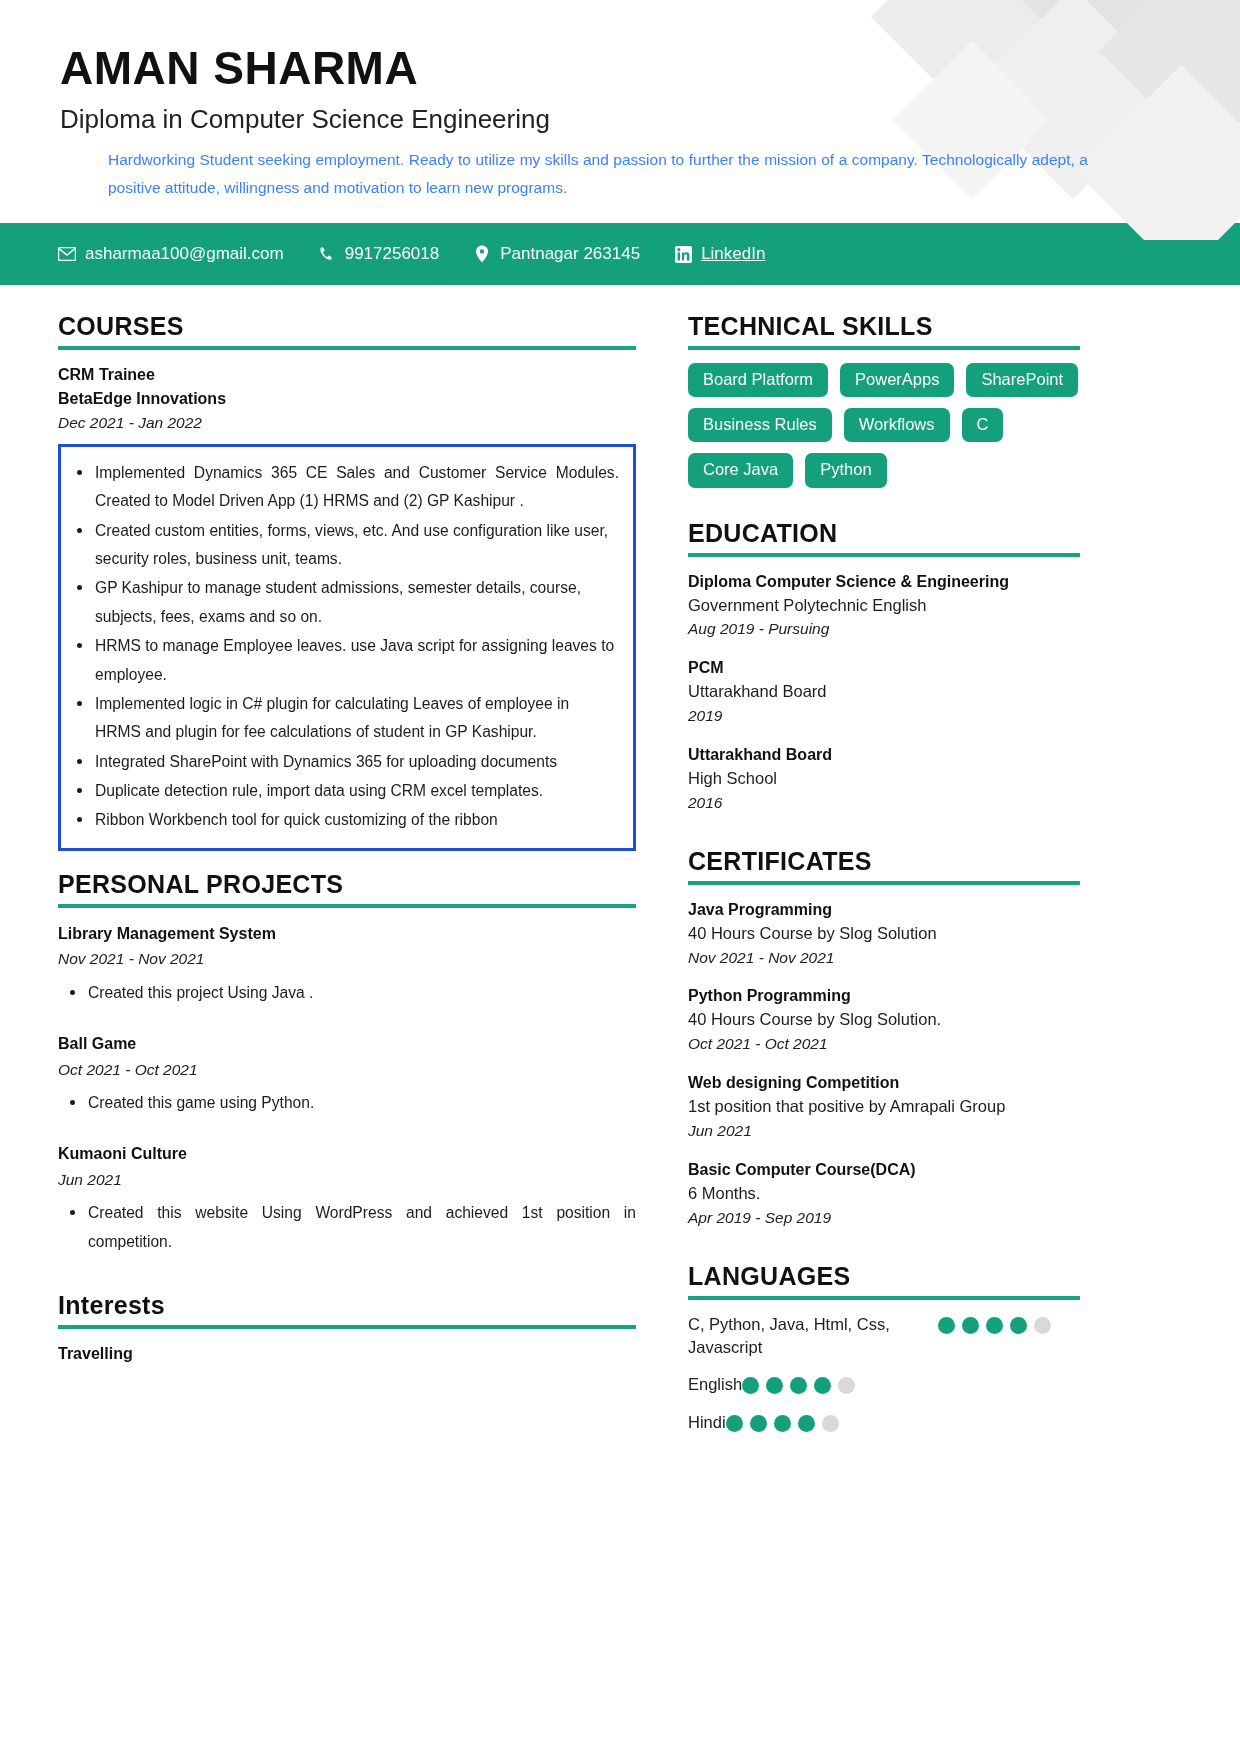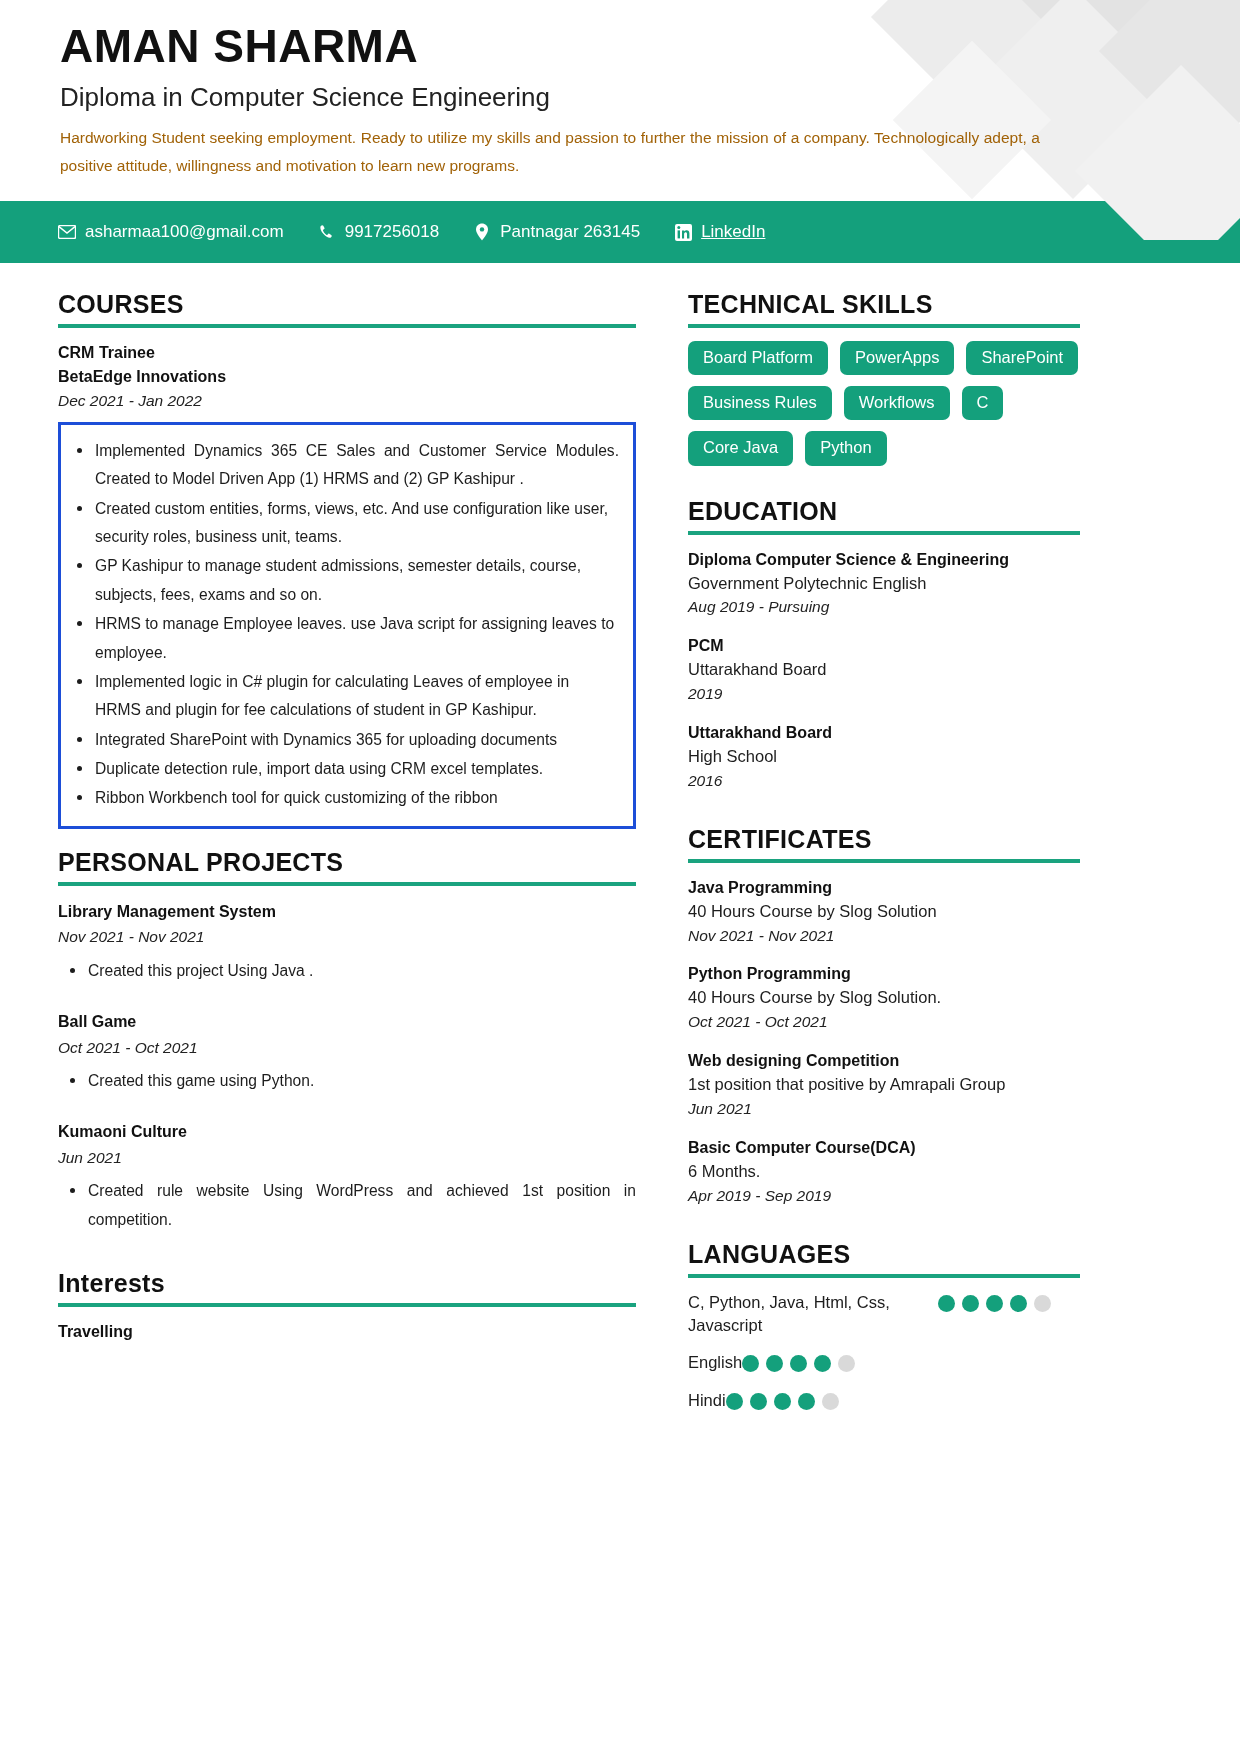--- a/index.html
+++ b/index.html
@@ -22,43 +22,44 @@
   .deco { position: absolute; top: 0; right: 0; width: 420px; height: 240px; overflow: hidden; pointer-events: none; }
   .dia { position: absolute; background: #e9e9e9; transform: rotate(45deg); }
   .dia.d1 { width: 150px; height: 150px; top: -58px; right: 188px; background: #ececec; }
   .dia.d2 { width: 150px; height: 150px; top: -96px; right: 58px;  background: #e3e3e3; }
   .dia.d3 { width: 150px; height: 150px; top: 18px;  right: 92px;  background: #efefef; }
   .dia.d4 { width: 150px; height: 150px; top: -24px; right: -40px; background: #e6e6e6; }
   .dia.d5 { width: 150px; height: 150px; top: 96px;  right: -16px; background: #f1f1f1; }
   .dia.d6 { width: 112px; height: 112px; top: 64px;  right: 212px; background: #f4f4f4; }
 
   
-  .header { position: relative; padding: 22px 60px 0 60px; z-index: 2; }
+  .header { position: relative; padding: 44px 60px 0 60px; z-index: 2; }
   .name {
     font-size: 46px;
     font-weight: bold;
     letter-spacing: 0.5px;
     line-height: 1.08;
     color: #111;
   }
   .subtitle {
     font-size: 26px;
     font-weight: 400;
     line-height: 1.32;
     color: #222;
     margin-top: 8px;
     max-width: 520px;
   }
   .summary {
     font-size: 15.5px;
     line-height: 1.78;
-    color: #a16207;
+    color: #3b82f6;
     margin-top: 10px;
     max-width: 980px;
     text-align: justify;
+    margin-left: 48px;
   }
 
   
   .contactbar {
     margin-top: 22px;
     background: #14a07c;
     height: 62px;
     display: flex;
     align-items: center;
     padding-left: 58px;
@@ -261,21 +262,21 @@
             <li>Created this game using Python.</li>
           </ul>
         </div>
 
         <div class="spacer-14"></div>
 
         <div class="proj">
           <div class="p-name">Kumaoni Culture</div>
           <div class="p-date">Jun 2021</div>
           <ul class="blist">
-            <li class="just">Created rule website Using WordPress and achieved 1st position in competition.</li>
+            <li class="just">Created this website Using WordPress and achieved 1st position in competition.</li>
           </ul>
         </div>
       </div>
 
       <div class="spacer-24"></div>
 
       <div class="sec">
         <div class="sec-title mixed">Interests</div>
         <div class="rule"></div>
         <div class="e-title">Travelling</div>

